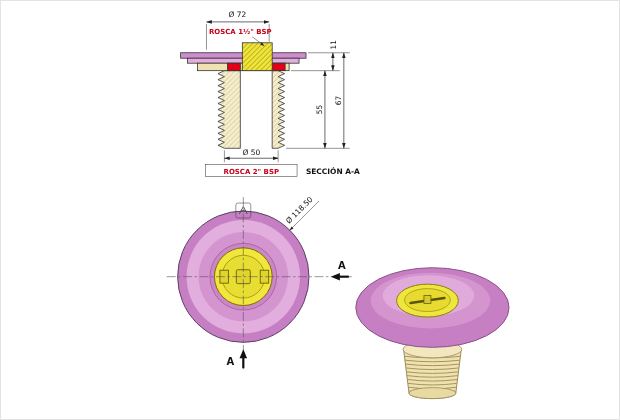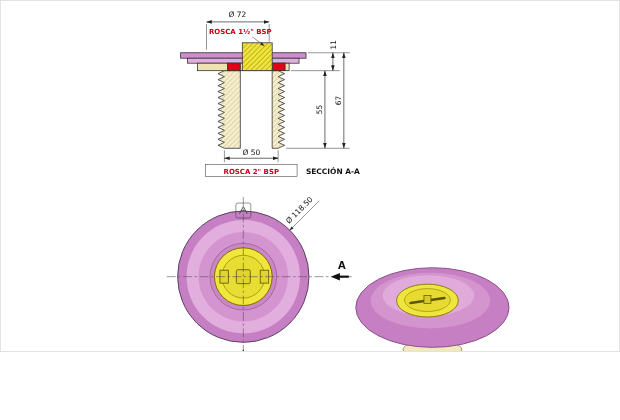--- a/index.html
+++ b/index.html
@@ -1,17 +1,17 @@
 <!DOCTYPE html>
 <html><head>
 <meta charset="utf-8">
 <style>
   *{box-sizing:border-box}
   html,body{margin:0;padding:0;background:#ffffff}
-  .canvas{width:620px;height:352px;background:#ffffff;border:1px solid #e3e3e3;position:relative;font-family:"DejaVu Sans",sans-serif;overflow:hidden}
+  .canvas{width:620px;height:420px;background:#ffffff;border:1px solid #e3e3e3;position:relative;font-family:"DejaVu Sans",sans-serif;overflow:hidden}
   svg{display:block}
   .thin{stroke:#3c3c3c;stroke-width:0.55;fill:none}
   .dim{stroke:#2a2a2a;stroke-width:0.7;fill:none}
   .cl{stroke:#555;stroke-width:0.6;fill:none;stroke-dasharray:9 2.5 2.5 2.5}
   .outline{stroke:#333;stroke-width:0.8}
   .secline{stroke:#111;stroke-width:2.2;fill:none}
   .thread3d{stroke:#a8925c;stroke-width:1;fill:none}
   text.dimtxt{font-size:7.5px;fill:#111}
   text.red{font-size:7px;font-weight:bold;fill:#c8001a}
   text.seclabel{font-size:7.5px;font-weight:bold;fill:#111}

